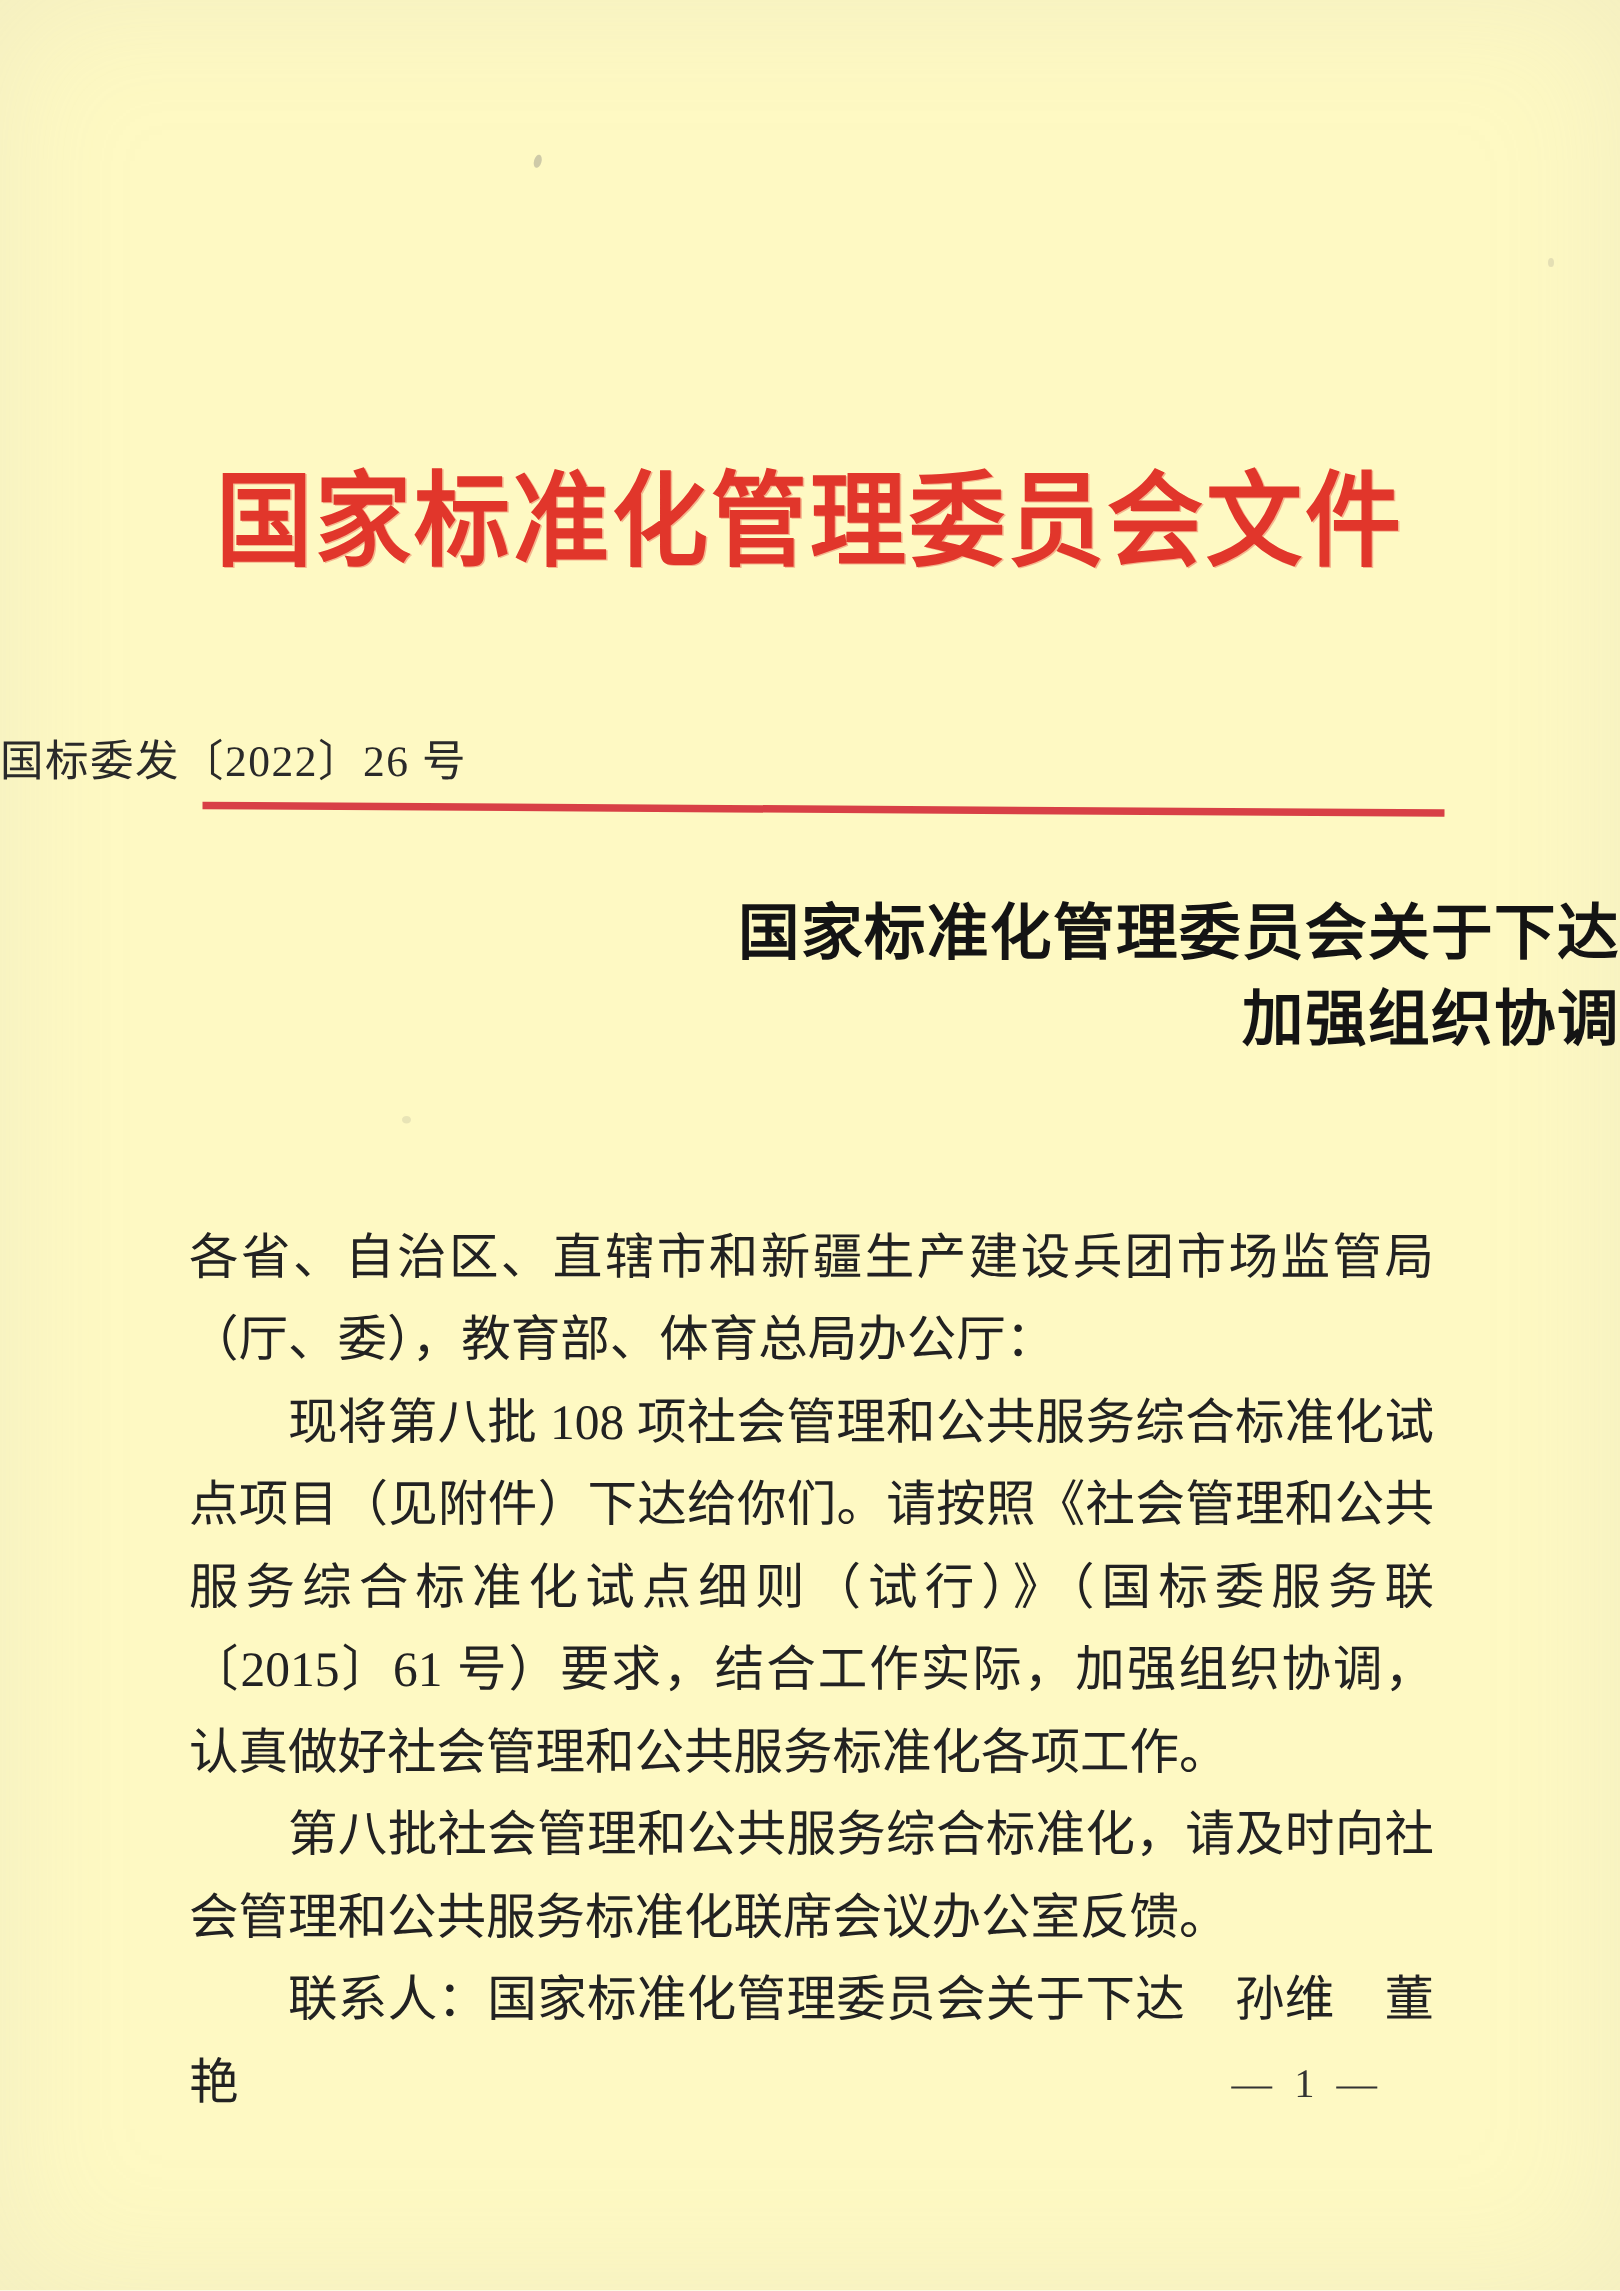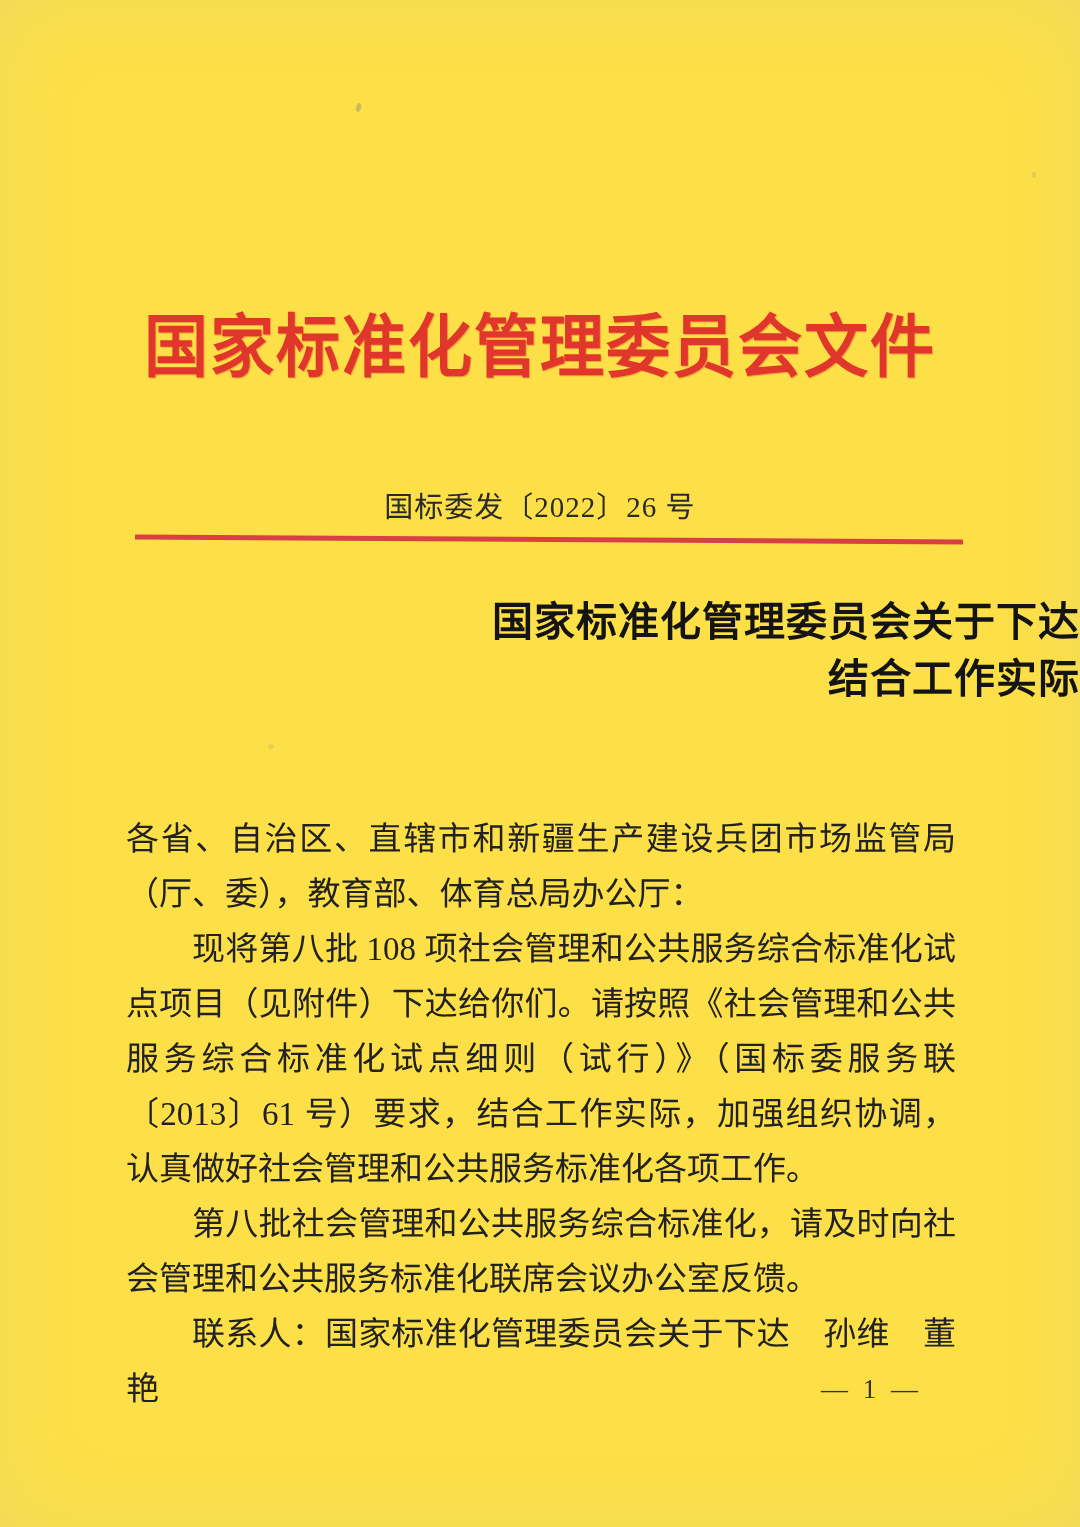--- a/index.html
+++ b/index.html
@@ -5,21 +5,21 @@
   html, body {
     margin: 0;
     padding: 0;
     background: #ffffff;
   }
   .page {
     position: relative;
     width: 1080px;
     height: 1527px;
     margin: 0 auto;
-    background: #fde047;
+    background: #fef9c3;
     overflow: hidden;
     font-family: "Liberation Serif", "DejaVu Serif", serif;
     color: #1c1c1c;
     box-shadow: inset 0 0 90px rgba(190,186,184,0.18);
   }
   
   .header-title {
     position: absolute;
     top: 295px;
     left: 0;
@@ -32,21 +32,21 @@
     transform: scaleY(1.08);
     text-shadow: 1px 1px 0 rgba(225,54,43,0.35);
     white-space: nowrap;
   }
   
   .doc-number {
     position: absolute;
     top: 483px;
     left: 0;
     width: 100%;
-    text-align: center;
+    text-align: left;
     font-size: 29px;
     color: #2a2a2a;
     letter-spacing: 1px;
   }
   
   .red-rule {
     position: absolute;
     top: 537px;
     left: 135px;
     width: 828px;
@@ -114,25 +114,25 @@
   <span class="speck speck-3"></span>
 
   <div class="header-title">国家标准化管理委员会文件</div>
 
   <div class="doc-number">国标委发〔2022〕26 号</div>
 
   <div class="red-rule"></div>
 
   <div class="doc-title">
     <div>国家标准化管理委员会关于下达</div>
-    <div>结合工作实际</div>
+    <div>加强组织协调</div>
   </div>
 
   <div class="body-text">
     <p>各省、自治区、直辖市和新疆生产建设兵团市场监管局（厅、委），教育部、体育总局办公厅：</p>
-    <p class="indent">现将第八批 108 项社会管理和公共服务综合标准化试点项目（见附件）下达给你们。请按照《社会管理和公共服务综合标准化试点细则（试行）》（国标委服务联〔2013〕61 号）要求，结合工作实际，加强组织协调，认真做好社会管理和公共服务标准化各项工作。</p>
+    <p class="indent">现将第八批 108 项社会管理和公共服务综合标准化试点项目（见附件）下达给你们。请按照《社会管理和公共服务综合标准化试点细则（试行）》（国标委服务联〔2015〕61 号）要求，结合工作实际，加强组织协调，认真做好社会管理和公共服务标准化各项工作。</p>
     <p class="indent">第八批社会管理和公共服务综合标准化，请及时向社会管理和公共服务标准化联席会议办公室反馈。</p>
     <p class="indent">联系人：国家标准化管理委员会关于下达　孙维　董艳</p>
   </div>
 
   <div class="page-number">— 1 —</div>
 
 </div>
 
 </body></html>

